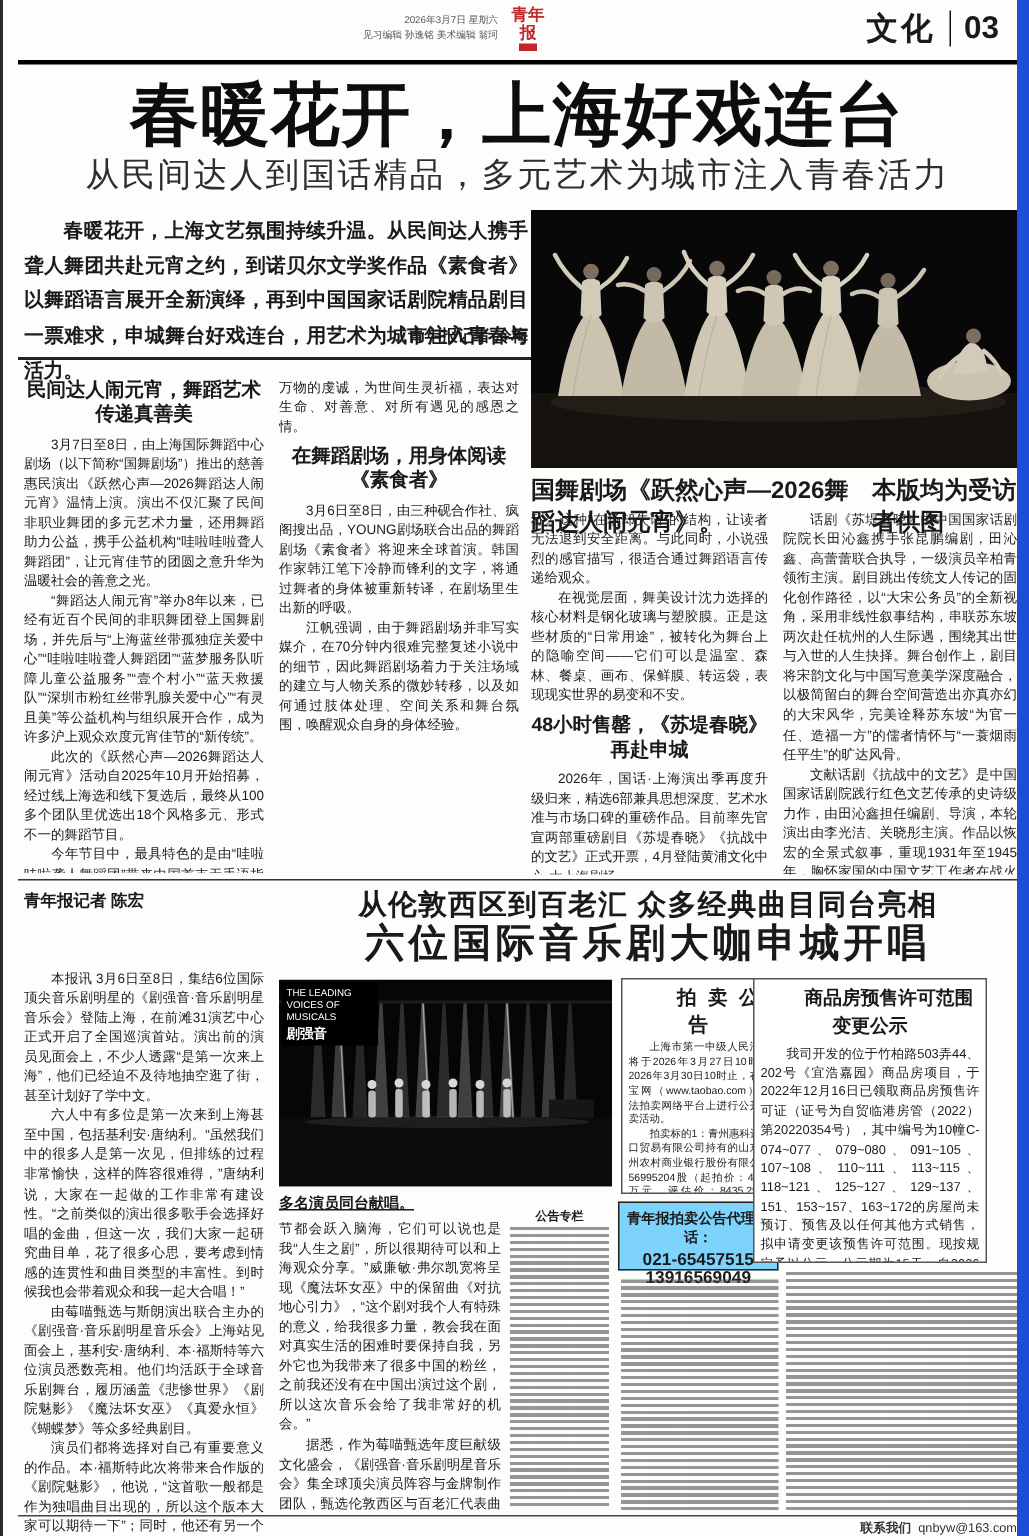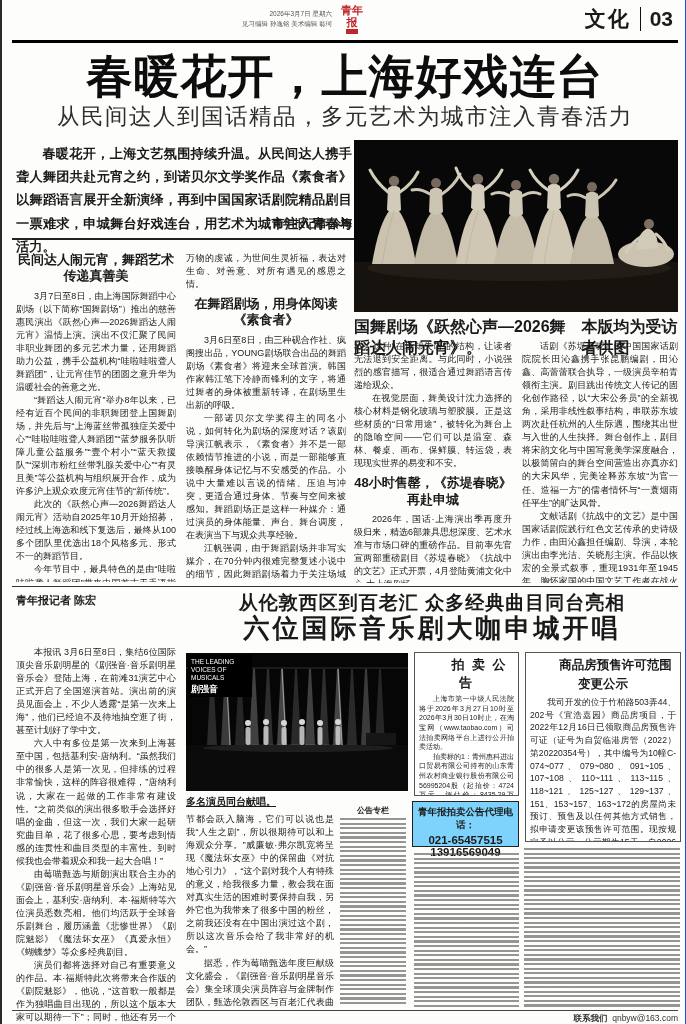--- a/index.html
+++ b/index.html
@@ -1,18 +1,18 @@
 <!DOCTYPE html>
 <html><head>
 <meta charset="utf-8">
 <style>
   html,body{margin:0;padding:0;background:#e9e7e2;}
   .page{position:relative;width:686px;height:1024px;background:#fdfdfb;overflow:hidden;
         font-family:"Liberation Sans",sans-serif;color:#1a1a1a;
-        border-left:2px solid #2a2a2a;border-right:1px solid #1d4ed8;box-sizing:border-box;}
+        border-left:2px solid #2a2a2a;border-right:8px solid #1d4ed8;box-sizing:border-box;}
   .abs{position:absolute;}
   
   .mast-text{left:88px;top:9px;width:242px;text-align:right;font-size:6.5px;line-height:1.55;color:#555;}
   .logo{left:336px;top:5px;width:28px;height:30px;color:#c0272d;font-weight:bold;
         font-family:"Liberation Serif",serif;font-size:11px;line-height:1.05;text-align:center;}
   .logo .seal{display:block;width:12px;height:5px;background:#c0272d;margin:1px auto 0;}
   .sec-box{right:12px;top:5px;display:flex;align-items:center;gap:9px;}
   .sec-title{font-size:21px;font-weight:bold;letter-spacing:2px;}
   .sec-div{width:1px;height:24px;background:#111;}
   .sec-num{font-size:21px;font-weight:bold;}
@@ -58,21 +58,21 @@
   .a2mid{left:184px;top:813px;width:148px;height:196px;}
   
   .adbox{border:1px solid #555;box-sizing:border-box;padding:3px 4px;overflow:hidden;background:#fff;}
   .auction{left:412px;top:652px;width:105px;height:144px;}
   .auction .ad-title{font-size:13px;font-weight:bold;text-align:center;letter-spacing:2px;margin:0 0 2px;}
   .auction p{margin:0;font-size:7px;line-height:1.38;text-align:justify;text-indent:2em;}
   .agent{left:410px;top:801px;width:107px;height:46px;border:1.3px solid #222;box-sizing:border-box;
          text-align:center;padding-top:4px;background:#7dd3fc;}
   .agent .l1{font-size:9.5px;font-weight:bold;margin:0;}
   .agent .l2{font-size:11.5px;font-weight:bold;margin:2px 0 0;}
-  .presale{left:500px;top:652px;width:156px;height:190px;margin-left:23px;}
+  .presale{left:500px;top:652px;width:156px;height:190px;}
   .presale .ad-title{font-size:12.5px;font-weight:bold;text-align:center;margin:0 0 3px;}
   .presale p{margin:0;font-size:8.6px;line-height:1.48;text-align:justify;text-indent:2em;}
   
   .stripes{background-image:
      repeating-linear-gradient(to bottom, rgba(45,45,45,.62) 0 2.2px, rgba(0,0,0,0) 2.2px 4.6px),
      repeating-linear-gradient(to right, rgba(255,255,255,.55) 0 .8px, rgba(0,0,0,0) .8px 2.6px);
      opacity:.8;}
   .noticeA{left:338px;top:805px;width:66px;height:203px;}
   .noticeA .nt{font-size:8px;font-weight:bold;text-align:center;margin:0 0 2px;}
   .noticeA .stripes{width:100%;height:186px;}
@@ -165,21 +165,20 @@
     <p class="subhead">民间达人闹元宵，舞蹈艺术传递真善美</p>
     <p>3月7日至8日，由上海国际舞蹈中心剧场（以下简称“国舞剧场”）推出的慈善惠民演出《跃然心声—2026舞蹈达人闹元宵》温情上演。演出不仅汇聚了民间非职业舞团的多元艺术力量，还用舞蹈助力公益，携手公益机构“哇啦哇啦聋人舞蹈团”，让元宵佳节的团圆之意升华为温暖社会的善意之光。</p>
     <p>“舞蹈达人闹元宵”举办8年以来，已经有近百个民间的非职舞团登上国舞剧场，并先后与“上海蓝丝带孤独症关爱中心”“哇啦哇啦聋人舞蹈团”“蓝梦服务队听障儿童公益服务”“壹个村小”“蓝天救援队”“深圳市粉红丝带乳腺关爱中心”“有灵且美”等公益机构与组织展开合作，成为许多沪上观众欢度元宵佳节的“新传统”。</p>
     <p>此次的《跃然心声—2026舞蹈达人闹元宵》活动自2025年10月开始招募，经过线上海选和线下复选后，最终从100多个团队里优选出18个风格多元、形式不一的舞蹈节目。</p>
     <p>今年节目中，最具特色的是由“哇啦哇啦聋人舞蹈团”带来中国首支无手语指挥的聋人现代舞作品《感恩》。作品以“双手合十”为核心意象贯穿始终，舞者怀揣拥抱</p>
   </div>
   <div class="abs col a1c2">
     <p class="cont">万物的虔诚，为世间生灵祈福，表达对生命、对善意、对所有遇见的感恩之情。</p>
     <p class="subhead">在舞蹈剧场，用身体阅读《素食者》</p>
     <p>3月6日至8日，由三种砚合作社、疯阁搜出品，YOUNG剧场联合出品的舞蹈剧场《素食者》将迎来全球首演。韩国作家韩江笔下冷静而锋利的文字，将通过舞者的身体被重新转译，在剧场里生出新的呼吸。</p>
-    <p>一部诺贝尔文学奖得主的同名小说，如何转化为剧场的深度对话？该剧导演江帆表示，《素食者》并不是一部依赖情节推进的小说，而是一部能够直接唤醒身体记忆与不安感受的作品。小说中大量难以言说的情绪、压迫与冲突，更适合通过身体、节奏与空间来被感知。舞蹈剧场正是这样一种媒介：通过演员的身体能量、声台、舞台调度，在表演当下与观众共享经验。</p>
     <p>江帆强调，由于舞蹈剧场并非写实媒介，在70分钟内很难完整复述小说中的细节，因此舞蹈剧场着力于关注场域的建立与人物关系的微妙转移，以及如何通过肢体处理、空间关系和舞台氛围，唤醒观众自身的身体经验。</p>
 
   </div>
   <div class="abs col a1c3">
     <p class="cont">称。这种“在场却失语”的结构，让读者无法退到安全距离。与此同时，小说强烈的感官描写，很适合通过舞蹈语言传递给观众。</p>
     <p>在视觉层面，舞美设计沈力选择的核心材料是钢化玻璃与塑胶膜。正是这些材质的“日常用途”，被转化为舞台上的隐喻空间——它们可以是温室、森林、餐桌、画布、保鲜膜、转运袋，表现现实世界的易变和不安。</p>
     <p class="subhead">48小时售罄，《苏堤春晓》再赴申城</p>
     <p>2026年，国话·上海演出季再度升级归来，精选6部兼具思想深度、艺术水准与市场口碑的重磅作品。目前率先官宣两部重磅剧目《苏堤春晓》《抗战中的文艺》正式开票，4月登陆黄浦文化中心·大上海剧场。</p>
 
   </div>

